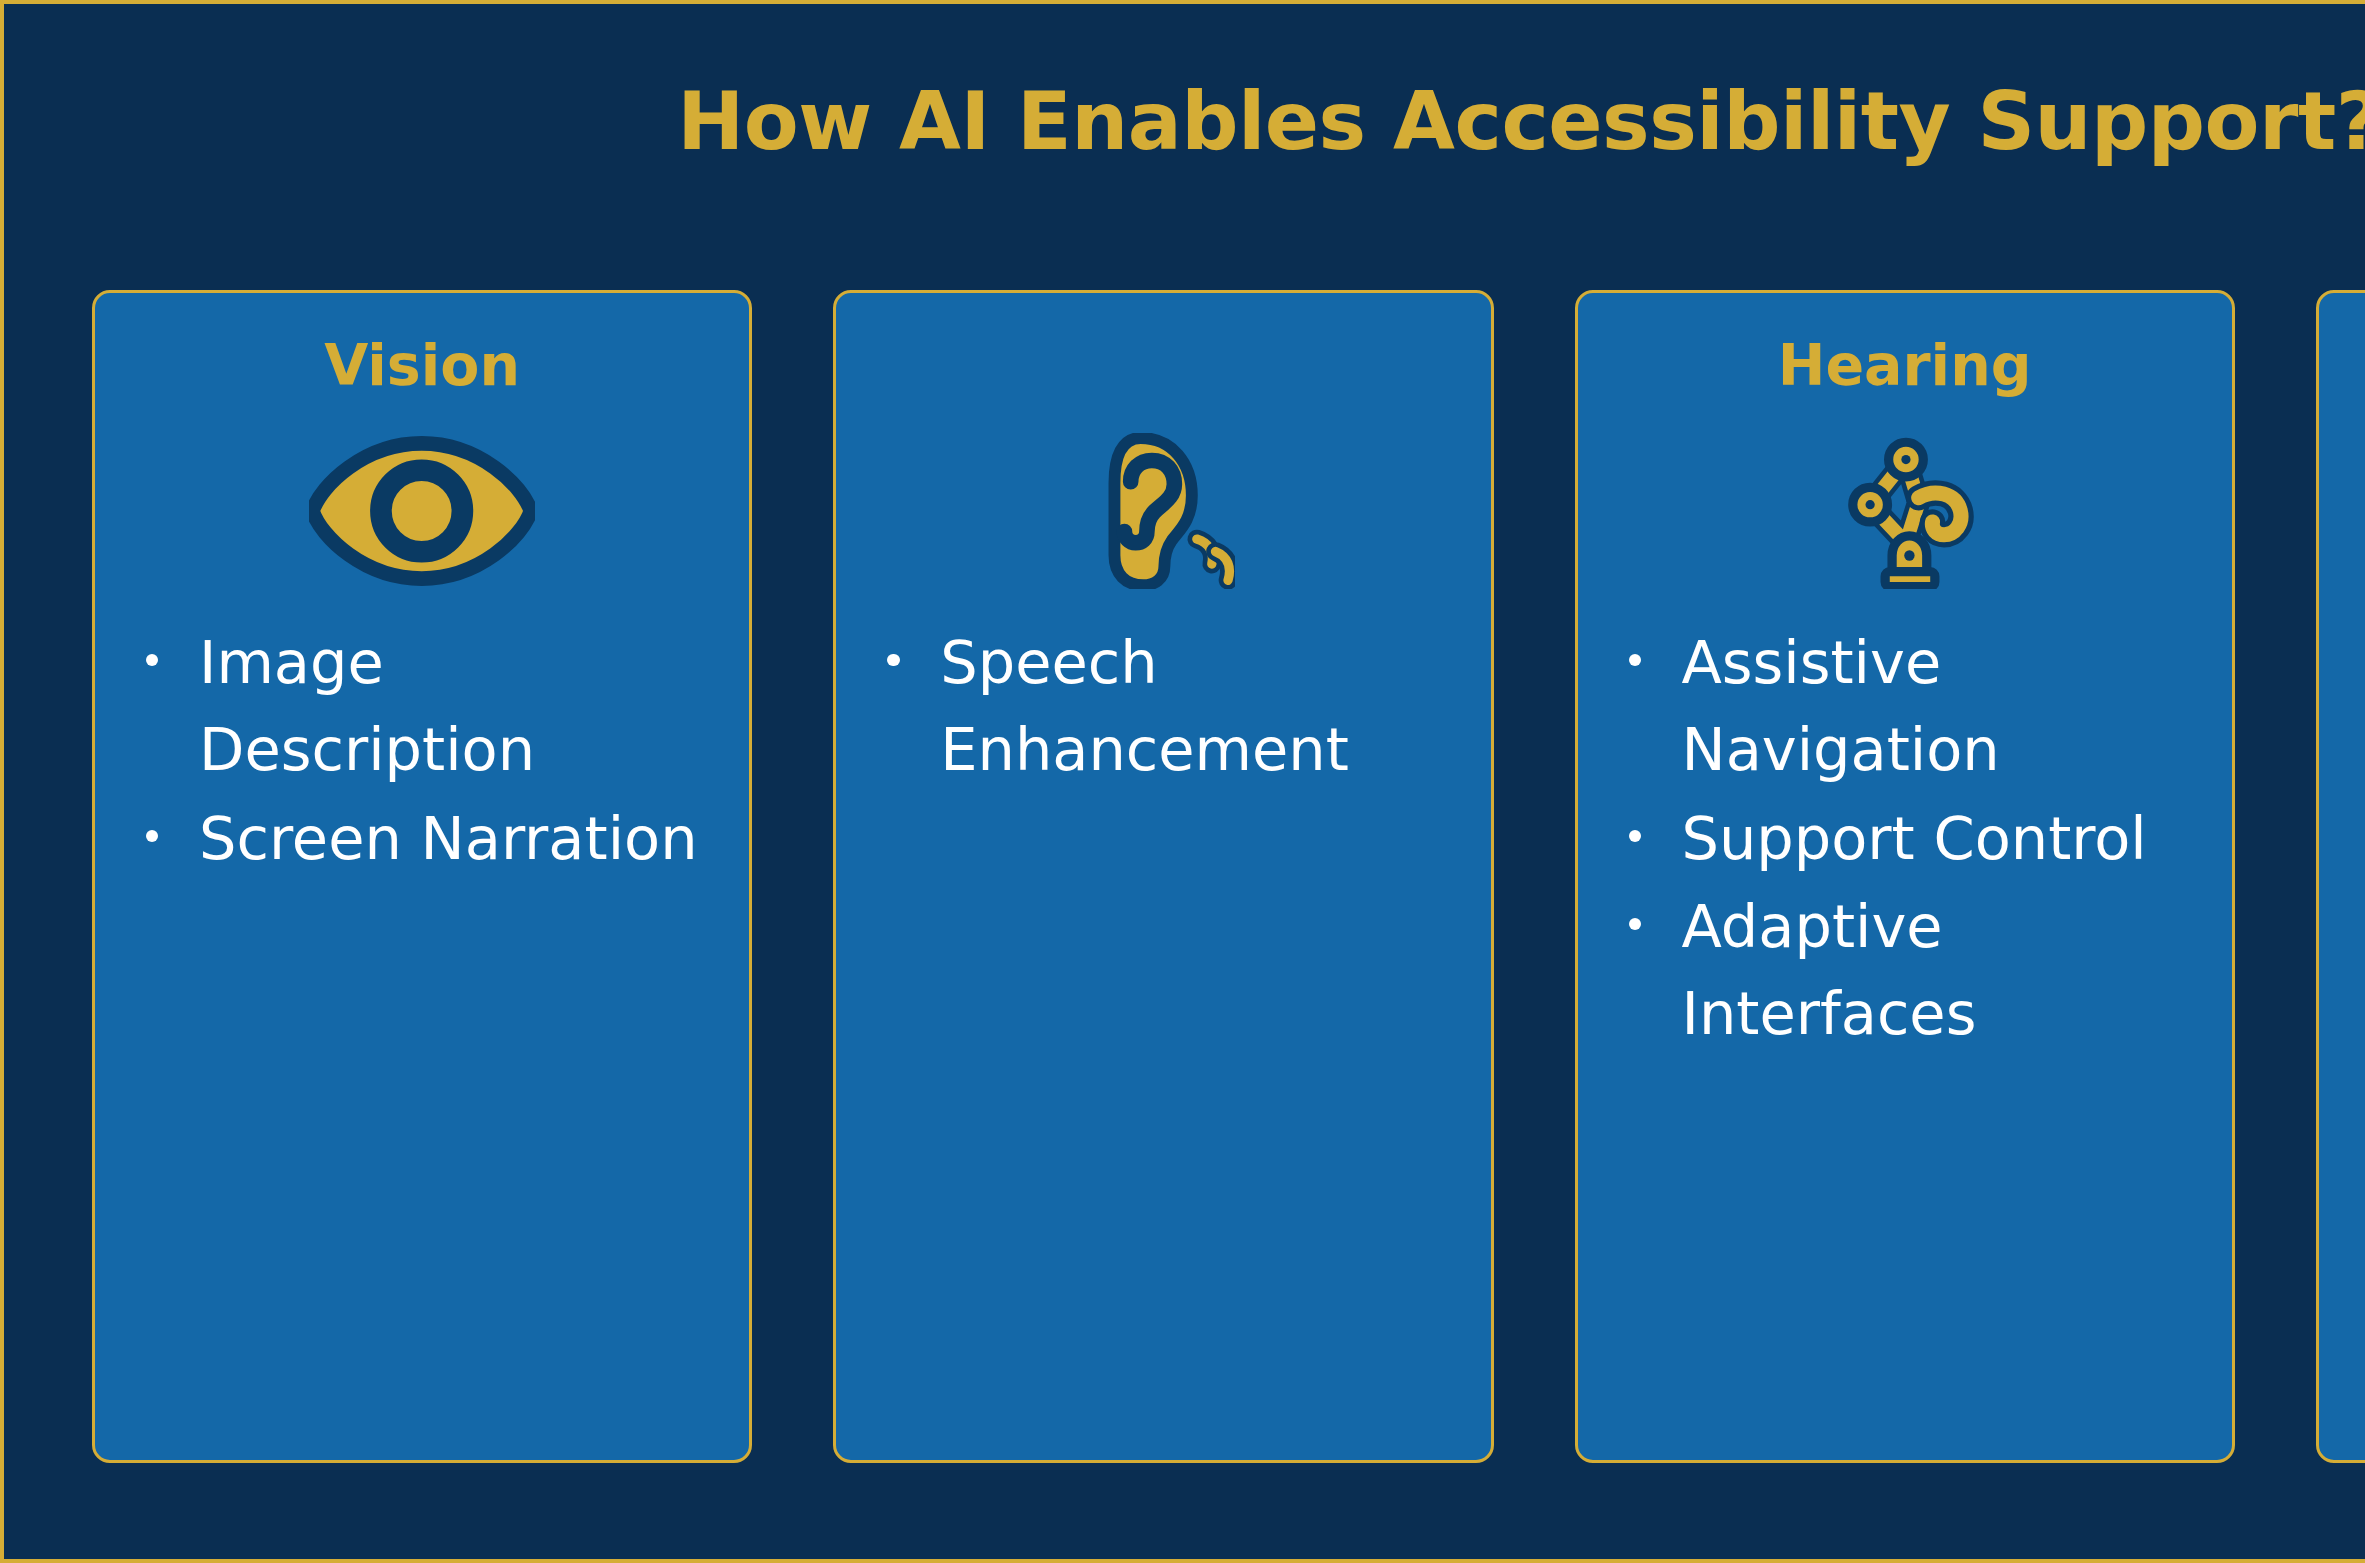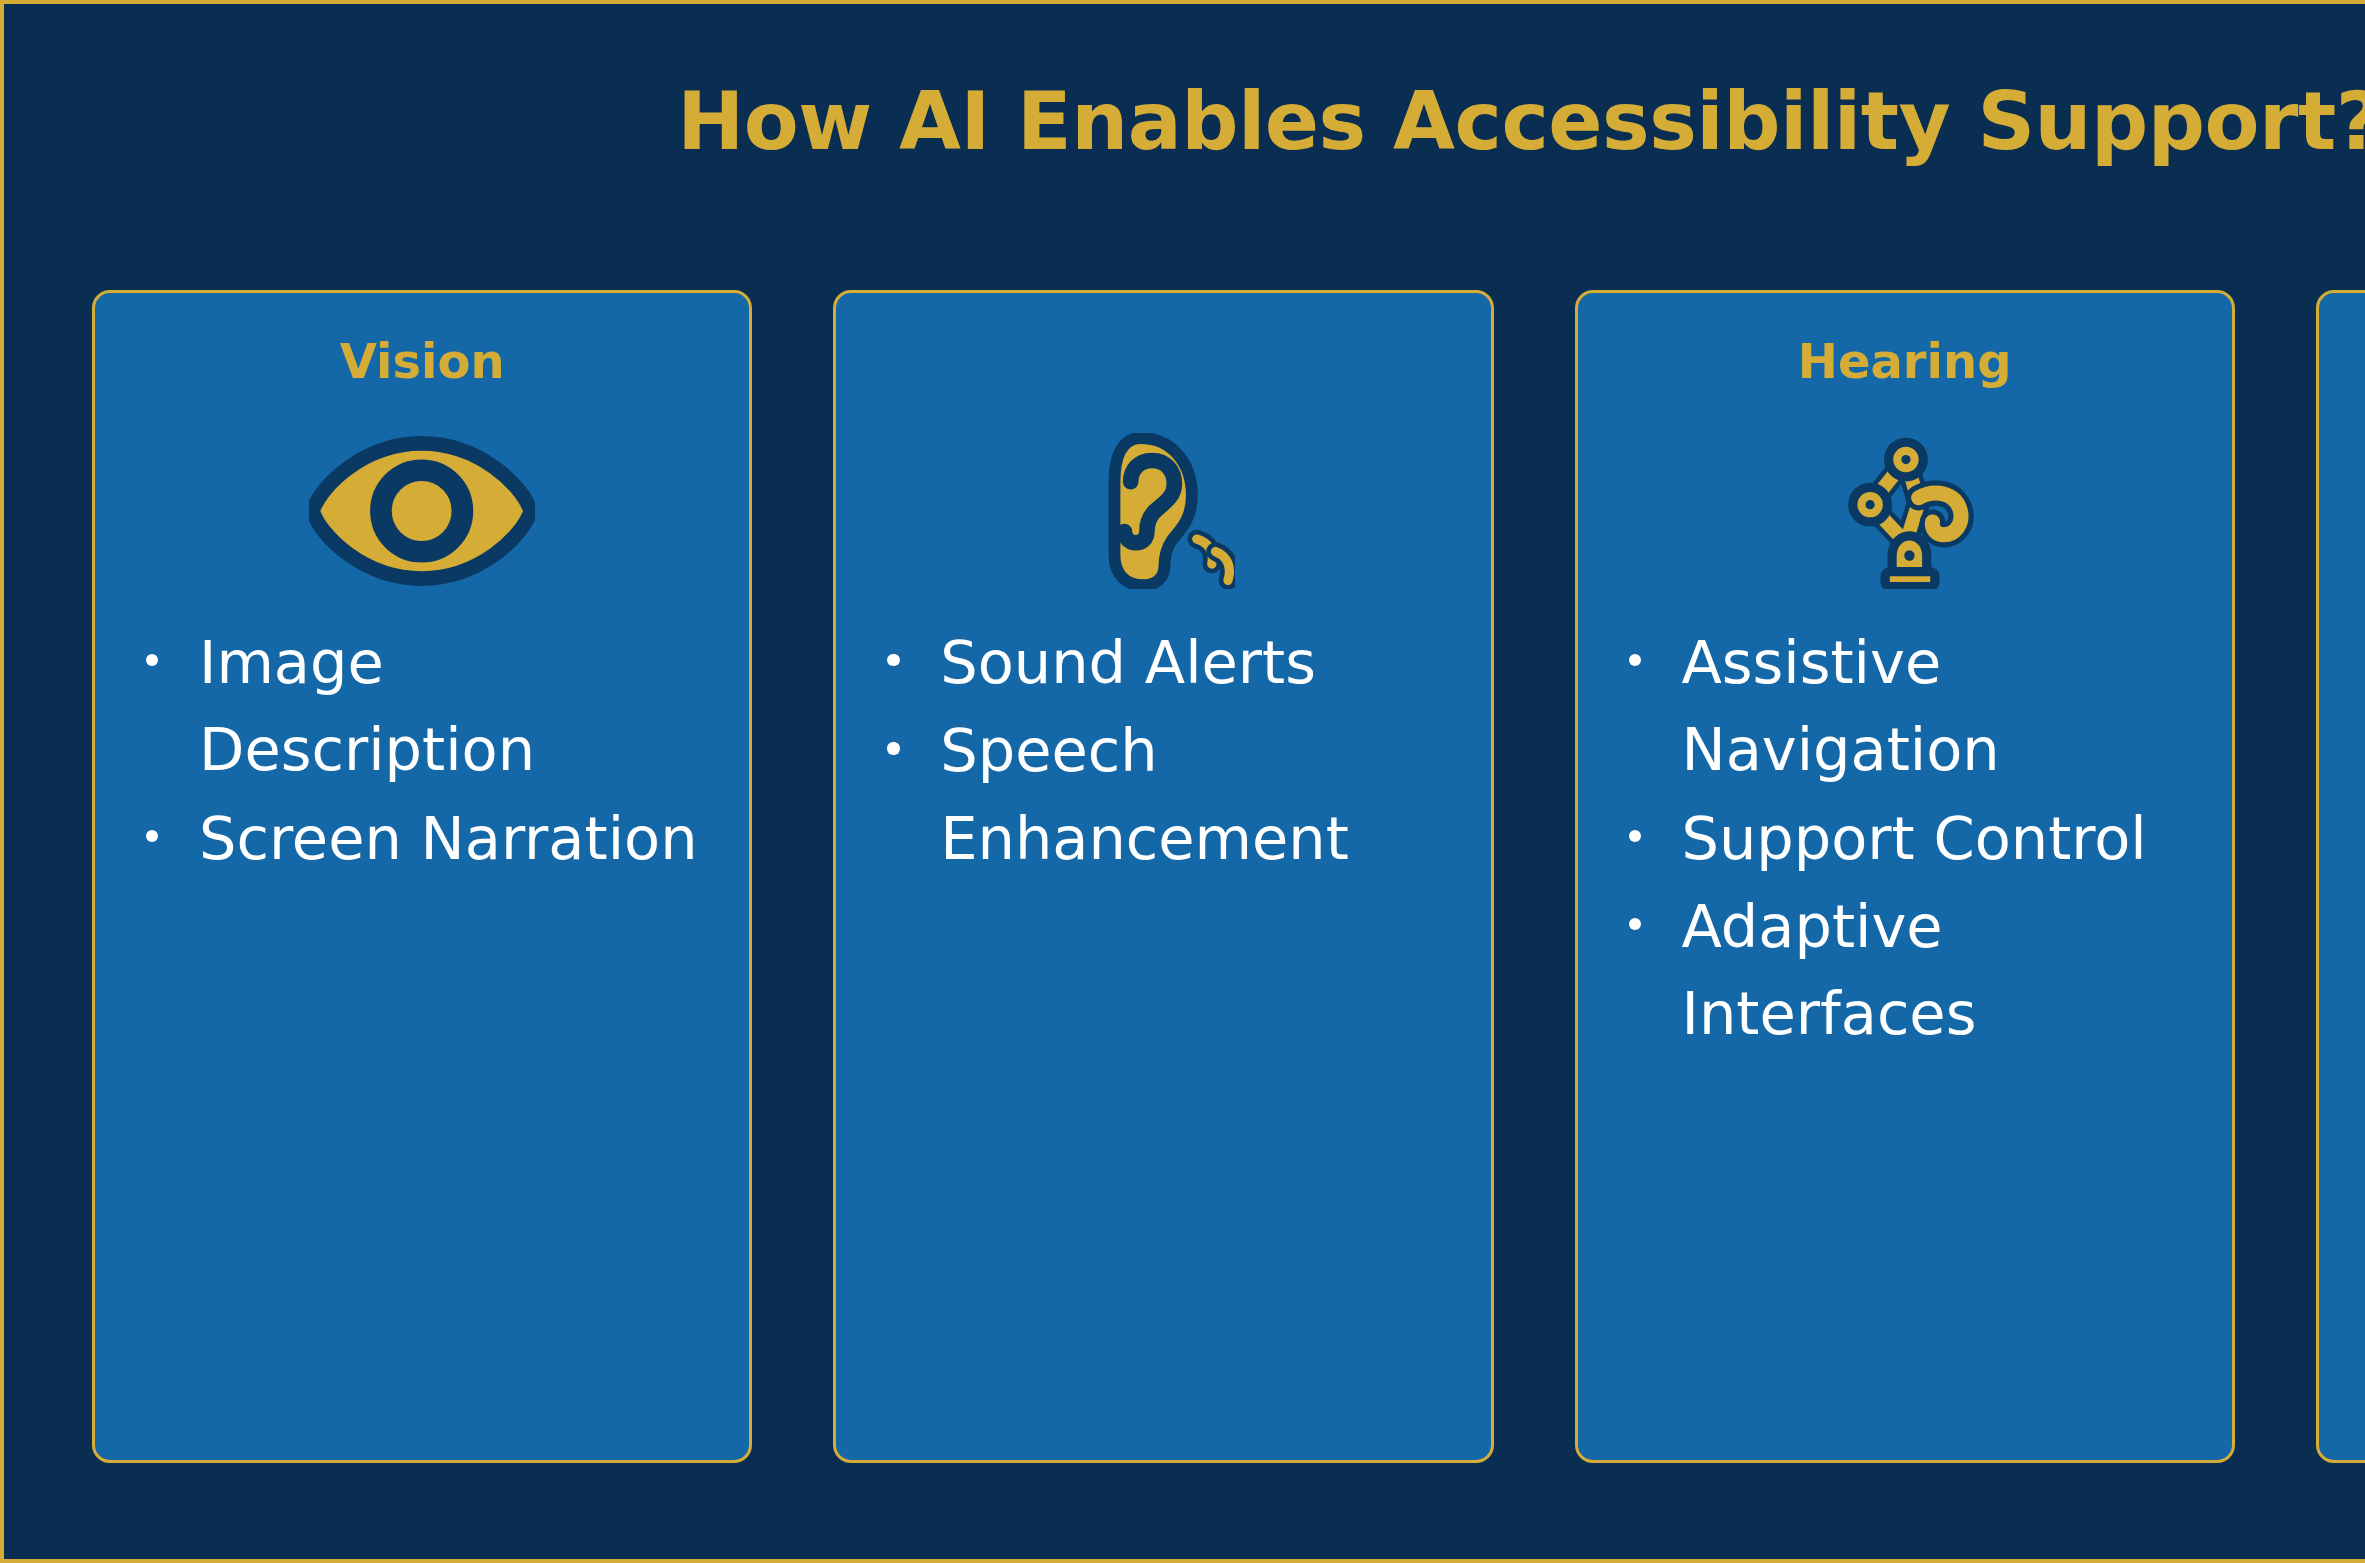--- a/index.html
+++ b/index.html
@@ -51,21 +51,21 @@
   }
   .card-title {
     position: absolute;
     top: 44px;
     left: -95px;
     right: -95px;
     text-align: center;
     color: #d5ad36;
     font-family: "DejaVu Sans", sans-serif;
     font-weight: bold;
-    font-size: 48px;
+    font-size: 57px;
     line-height: 1;
     white-space: nowrap;
     pointer-events: none;
   }
   .card-icon {
     position: absolute;
     top: 137px;
     left: 0;
     width: 100%;
     height: 161px;
@@ -135,21 +135,20 @@
         <svg viewBox="0 0 230 250" xmlns="http://www.w3.org/2000/svg" aria-hidden="true">
           <path d="M78 8 C128 8 160 48 160 100 C160 140 140 156 128 172 C118 186 116 200 116 214 C116 234 100 244 82 244 C54 244 36 226 36 196 L36 80 C36 38 48 8 78 8 Z" fill="#d5ad36" stroke="#0a3a63" stroke-width="19" stroke-linejoin="round"></path>
           <path d="M62 78 C62 58 76 44 96 44 C118 44 132 60 132 82 C132 104 112 114 100 126 C90 136 88 146 88 158 C88 170 80 176 70 176 C60 176 52 168 52 158" fill="none" stroke="#0a3a63" stroke-width="25" stroke-linecap="round" stroke-linejoin="round"></path>
           <path d="M168 170 C188 176 196 192 192 210" fill="none" stroke="#0a3a63" stroke-width="30" stroke-linecap="round"></path>
           <path d="M168 170 C188 176 196 192 192 210" fill="none" stroke="#d5ad36" stroke-width="15" stroke-linecap="round"></path>
           <path d="M198 190 C218 198 224 216 218 236" fill="none" stroke="#0a3a63" stroke-width="30" stroke-linecap="round"></path>
           <path d="M198 190 C218 198 224 216 218 236" fill="none" stroke="#d5ad36" stroke-width="15" stroke-linecap="round"></path>
         </svg>
       </div>
       <ul class="bullets">
-        <li><span class="dot"></span><span>Sound Alerts</span></li>
         <li><span class="dot"></span><span>Speech Enhancement</span></li>
       </ul>
     </div>
 
     <div class="card">
       <div class="card-title">Hearing</div>
       <div class="card-icon">
         <svg viewBox="0 0 250 270" xmlns="http://www.w3.org/2000/svg" aria-hidden="true">
           <g fill="none" stroke="#0a3a63" stroke-width="40" stroke-linecap="round" stroke-linejoin="round">
             <path d="M128 46 L66 124"></path>

